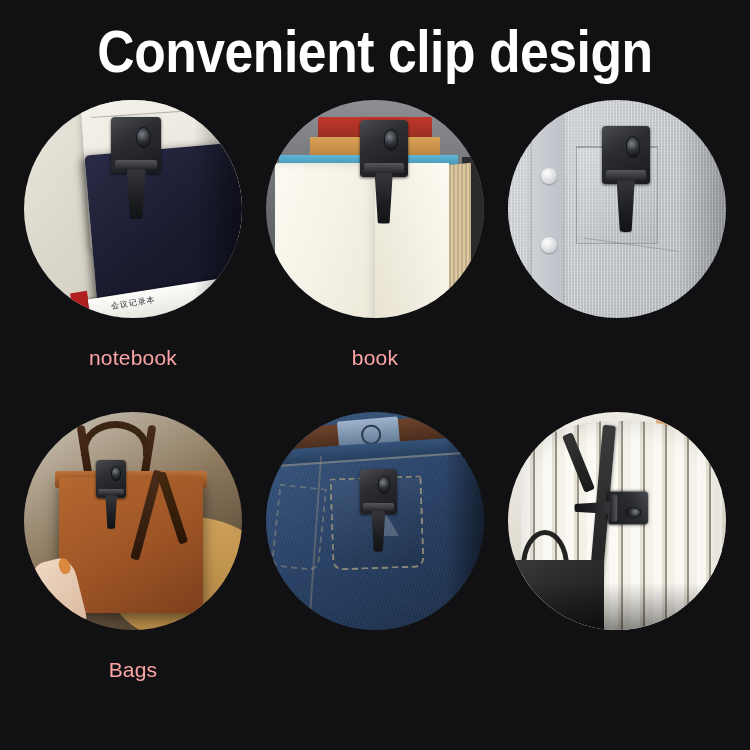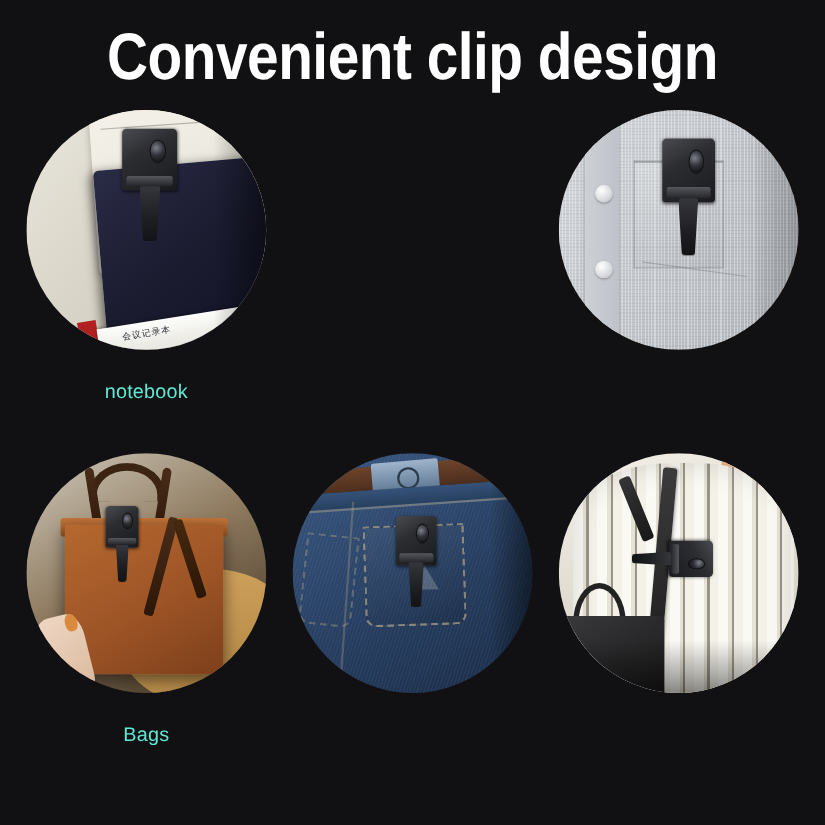--- a/index.html
+++ b/index.html
@@ -42,22 +42,22 @@
     width:218px; height:218px;
     border-radius:50%;
     overflow:hidden;
     background:#1a1a1c;
   }
   .scene { position:absolute; inset:0; }
 
   .caption {
     position:absolute; top:246px; left:0; width:250px;
     text-align:center;
-    color:#5eead4;
-    font-size:18px;
+    color:#fca5a5;
+    font-size:21px;
     font-weight:400;
     letter-spacing:0.2px;
     white-space:nowrap;
   }
 
   
   .clip { position:absolute; z-index:9; }
   .clip .body {
     position:absolute; top:0; left:0;
     width:100%; height:58%;
@@ -338,20 +338,41 @@
               <div class="body"></div>
               <div class="lens"></div>
               <div class="seam"></div>
               <div class="tongue"></div>
             </div>
           </div>
         </div>
         <div class="caption">notebook</div>
       </div>
 
+      <div class="cell c1">
+        <div class="photo">
+          <div class="scene">
+            <div class="s2-bg"></div>
+            <div class="s2-spineR"></div>
+            <div class="s2-spineT"></div>
+            <div class="s2-spineB"></div>
+            <div class="s2-dark"></div>
+            <div class="s2-edges"></div>
+            <div class="s2-pageL"></div>
+            <div class="s2-pageR"></div>
+            <div class="clip" style="left:43%;top:9%;width:22%;height:45%;">
+              <div class="body"></div>
+              <div class="lens"></div>
+              <div class="seam"></div>
+              <div class="tongue"></div>
+            </div>
+          </div>
+        </div>
+        <div class="caption">book</div>
+      </div>
 
       <div class="cell c2">
         <div class="photo">
           <div class="scene">
             <div class="s3-shirt"></div>
             <div class="s3-placket"></div>
             <div class="s3-btn b1"></div>
             <div class="s3-btn b2"></div>
             <div class="s3-pocket"></div>
             <div class="s3-fold"></div>

